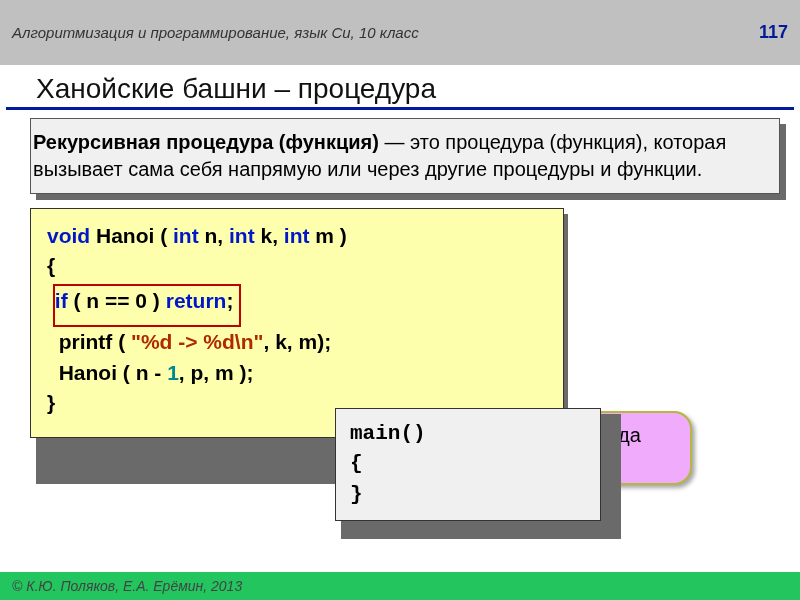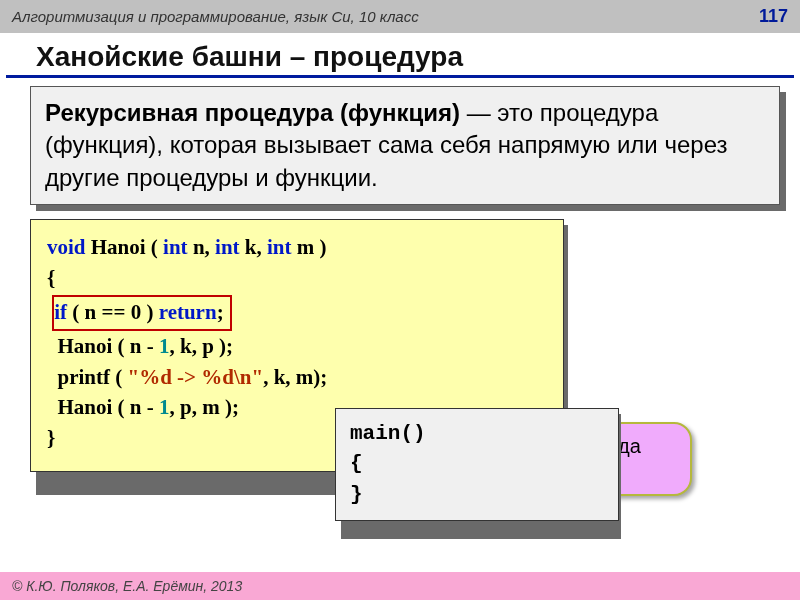--- a/index.html
+++ b/index.html
@@ -7,89 +7,89 @@
     padding: 0;
     width: 800px;
     height: 600px;
     font-family: Arial, sans-serif;
     background: #fff;
     position: relative;
     overflow: hidden;
   }
   .header-bar {
     background: #c0c0c0;
-    padding: 6px 12px;
+    padding: 22px 12px;
     display: flex;
     justify-content: space-between;
     align-items: center;
     font-style: italic;
     font-size: 15px;
     color: #333;
   }
   .page-num {
     color: #001a9a;
     font-weight: bold;
     font-style: normal;
     font-size: 18px;
     margin-left: 36px;
   }
   .title {
     font-size: 28px;
-    font-weight: bold;
+    font-weight: normal;
     color: #111;
     padding: 8px 20px 2px 30px;
     border-bottom: 3px solid #001b9e;
     margin: 0 6px 6px 6px;
   }
   .def-box-wrap {
     margin: 8px 20px 14px 30px;
     position: relative;
   }
   .def-shadow {
     position: absolute;
     top: 6px; left: 6px; right: -6px; bottom: -6px;
     background: #6a6a6a;
   }
   .def-box {
     position: relative;
     background: #f0f0f0;
     border: 1px solid #555;
-    padding: 10px 14px;
-    font-size: 24px;
+    padding: 10px 2px;
+    font-size: 20px;
     line-height: 1.35;
   }
   .def-box b { font-weight: bold; }
   .code-area {
     position: relative;
     margin: 0 20px 0 30px;
   }
   .code-shadow {
     position: absolute;
     top: 6px; left: 6px;
     width: 532px; height: 270px;
     background: #6a6a6a;
   }
   .code-box {
     position: relative;
     background: #feffad;
     border: 1px solid #333;
     width: 500px;
     padding: 12px 16px 18px 16px;
-    font-family: Liberation Serif, serif;
+    font-family: Liberation Sans, sans-serif;
     font-size: 21px;
     font-weight: bold;
     line-height: 1.45;
   }
   .kw { color: #0018c8; }
   .num { color: #008a8f; }
   .str { color: #b02a00; }
   .highlight-red {
     display: inline-block;
     border: 2px solid #c00000;
-    padding: 0 6px 2px 0;
+    padding: 0 6px 9px 0;
     margin-top: 2px;
   }
   .cond-underline { border-bottom: 2px solid #000; }
   .callout {
     position: absolute;
     top: 203px;
     left: 410px;
     width: 220px;
     background: #f0abfc;
     border: 2px solid #b5b83c;
@@ -119,30 +119,30 @@
     position: absolute;
     top: 6px; left: 6px;
     width: 280px; height: 125px;
     background: #6a6a6a;
   }
   .main-box {
     position: relative;
     background: #f0f0f0;
     border: 1px solid #333;
     width: 250px;
-    padding: 10px 18px 10px 14px;
+    padding: 10px 0 10px 14px;
     font-family: "Courier New", monospace;
     font-size: 21px;
     font-weight: bold;
     line-height: 1.45;
   }
   .footer {
     position: absolute;
     bottom: 0; left: 0; right: 0;
-    background: #f9a8d4;
+    background: #22c55e;
     padding: 6px 12px;
     display: flex;
     justify-content: space-between;
     font-style: italic;
     font-size: 14px;
     color: #444;
   }
 </style>
 </head>
 <body>
@@ -162,21 +162,20 @@
 </div>
 
 <div class="code-area">
   <div class="code-shadow"></div>
   <div class="code-box">
     <div>
       <span class="kw">void</span><span> Hanoi ( </span><span class="kw">int</span><span> n, </span><span class="kw">int</span><span> k, </span><span class="kw">int</span><span> m )</span>
     </div>
     <div>{</div>
     <div>&nbsp;<span class="highlight-red"><span class="kw">if</span><span> ( n == 0 ) </span><span class="kw">return</span><span>;</span></span></div>
-    <div>&nbsp;&nbsp;<span>Hanoi ( n - </span><span class="num">1</span><span>, k, p );</span></div>
     <div>&nbsp;&nbsp;<span>printf ( </span><span class="str">"%d -&gt; %d\n"</span><span>, k, m);</span></div>
     <div>&nbsp;&nbsp;<span>Hanoi ( n - </span><span class="num">1</span><span>, p, m );</span></div>
     <div>}</div>
   </div>
 
   <div class="callout">
     <div class="callout-tail"></div>
     <div>условие выхода</div>
     <div>из рекурсии</div>
   </div>

